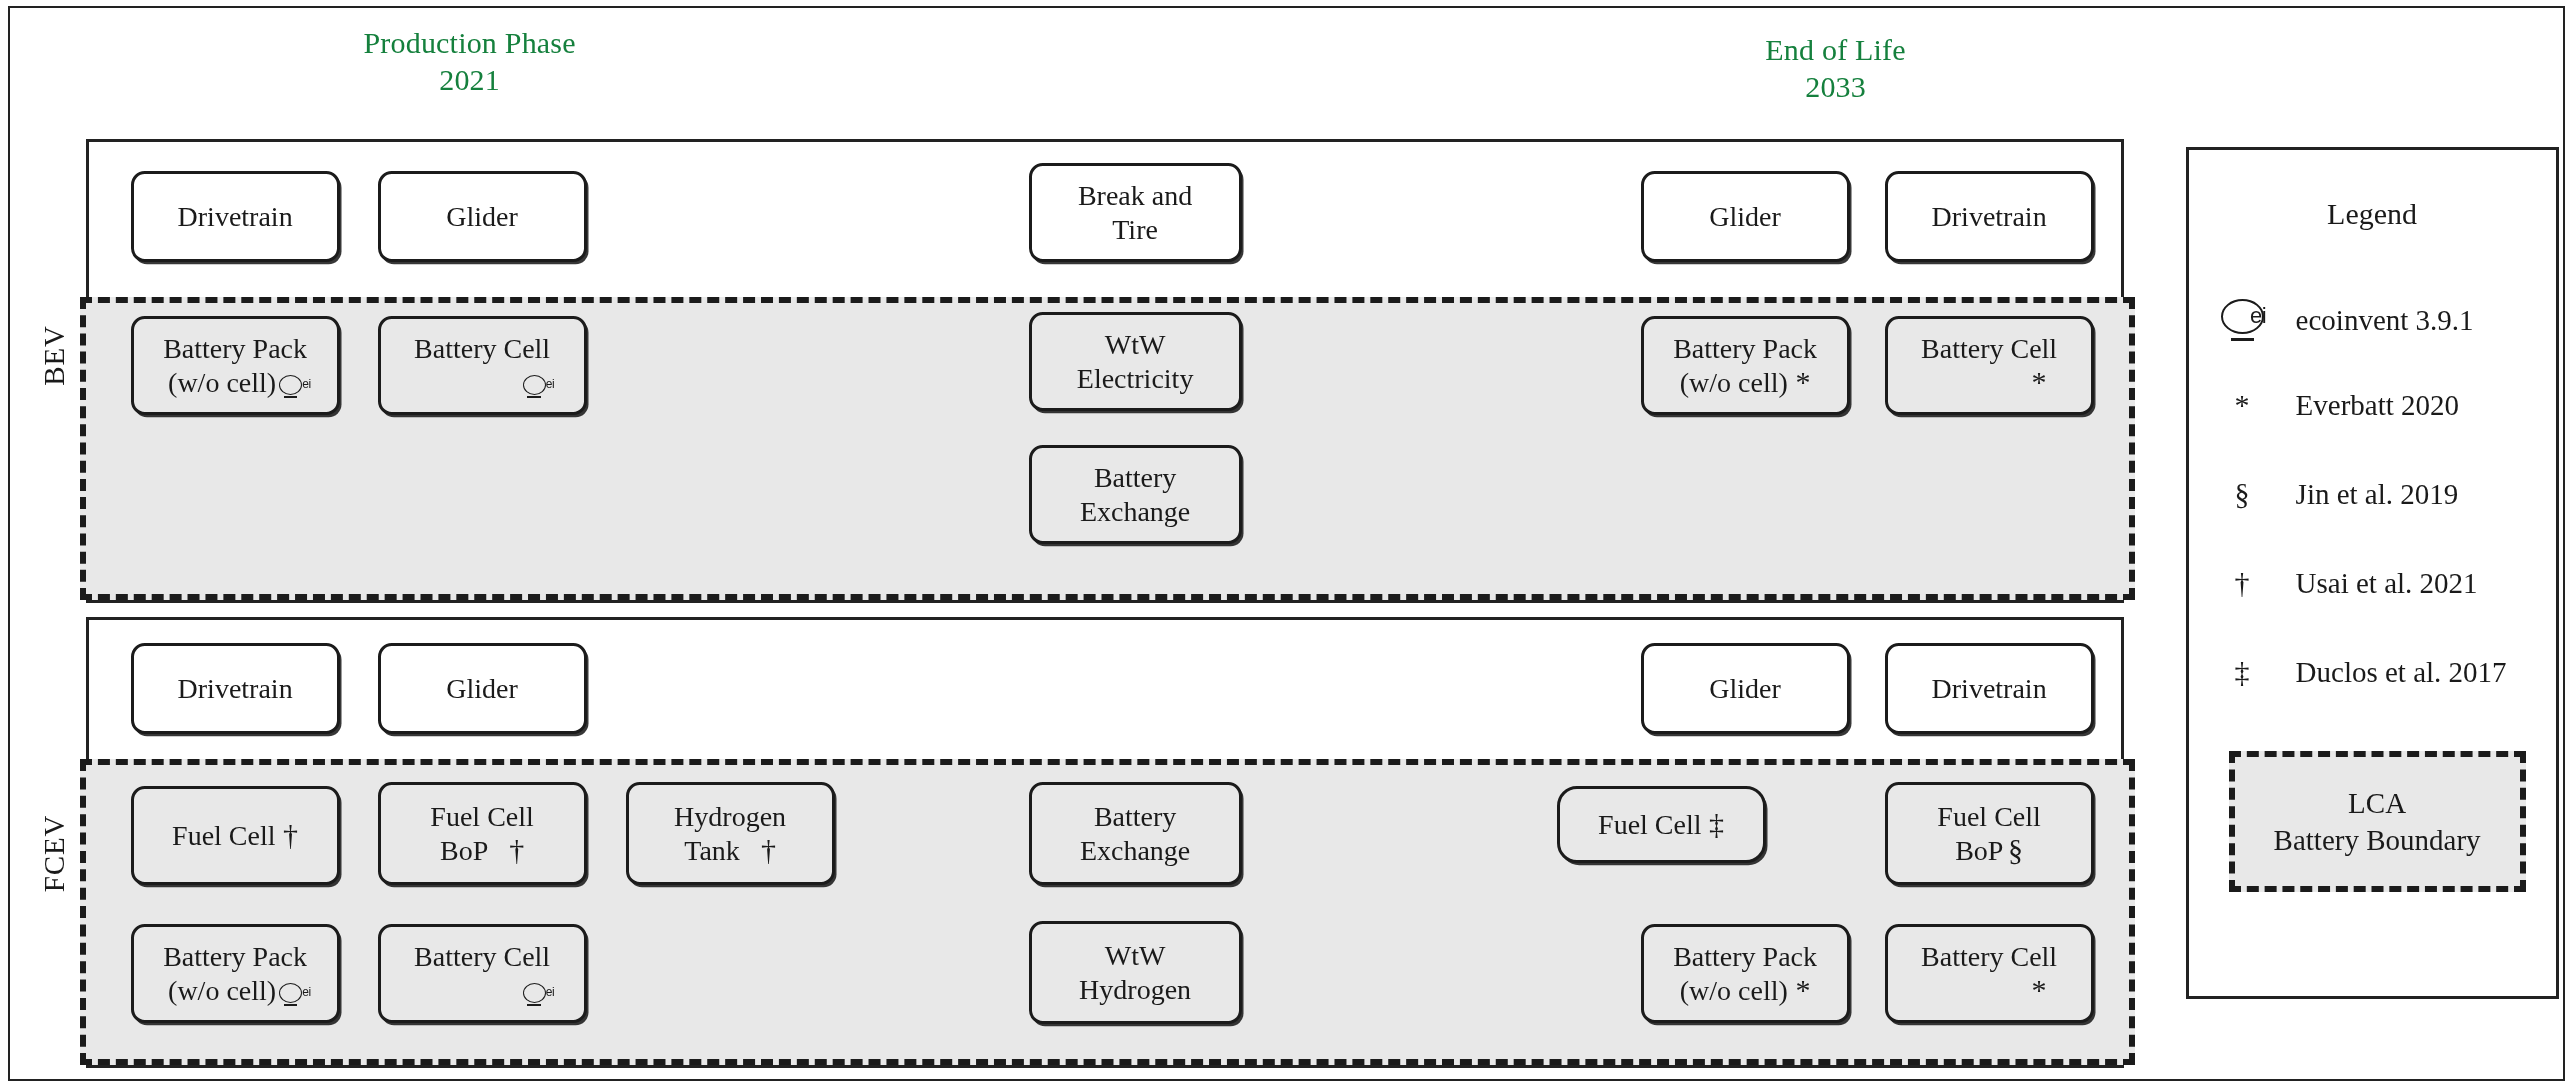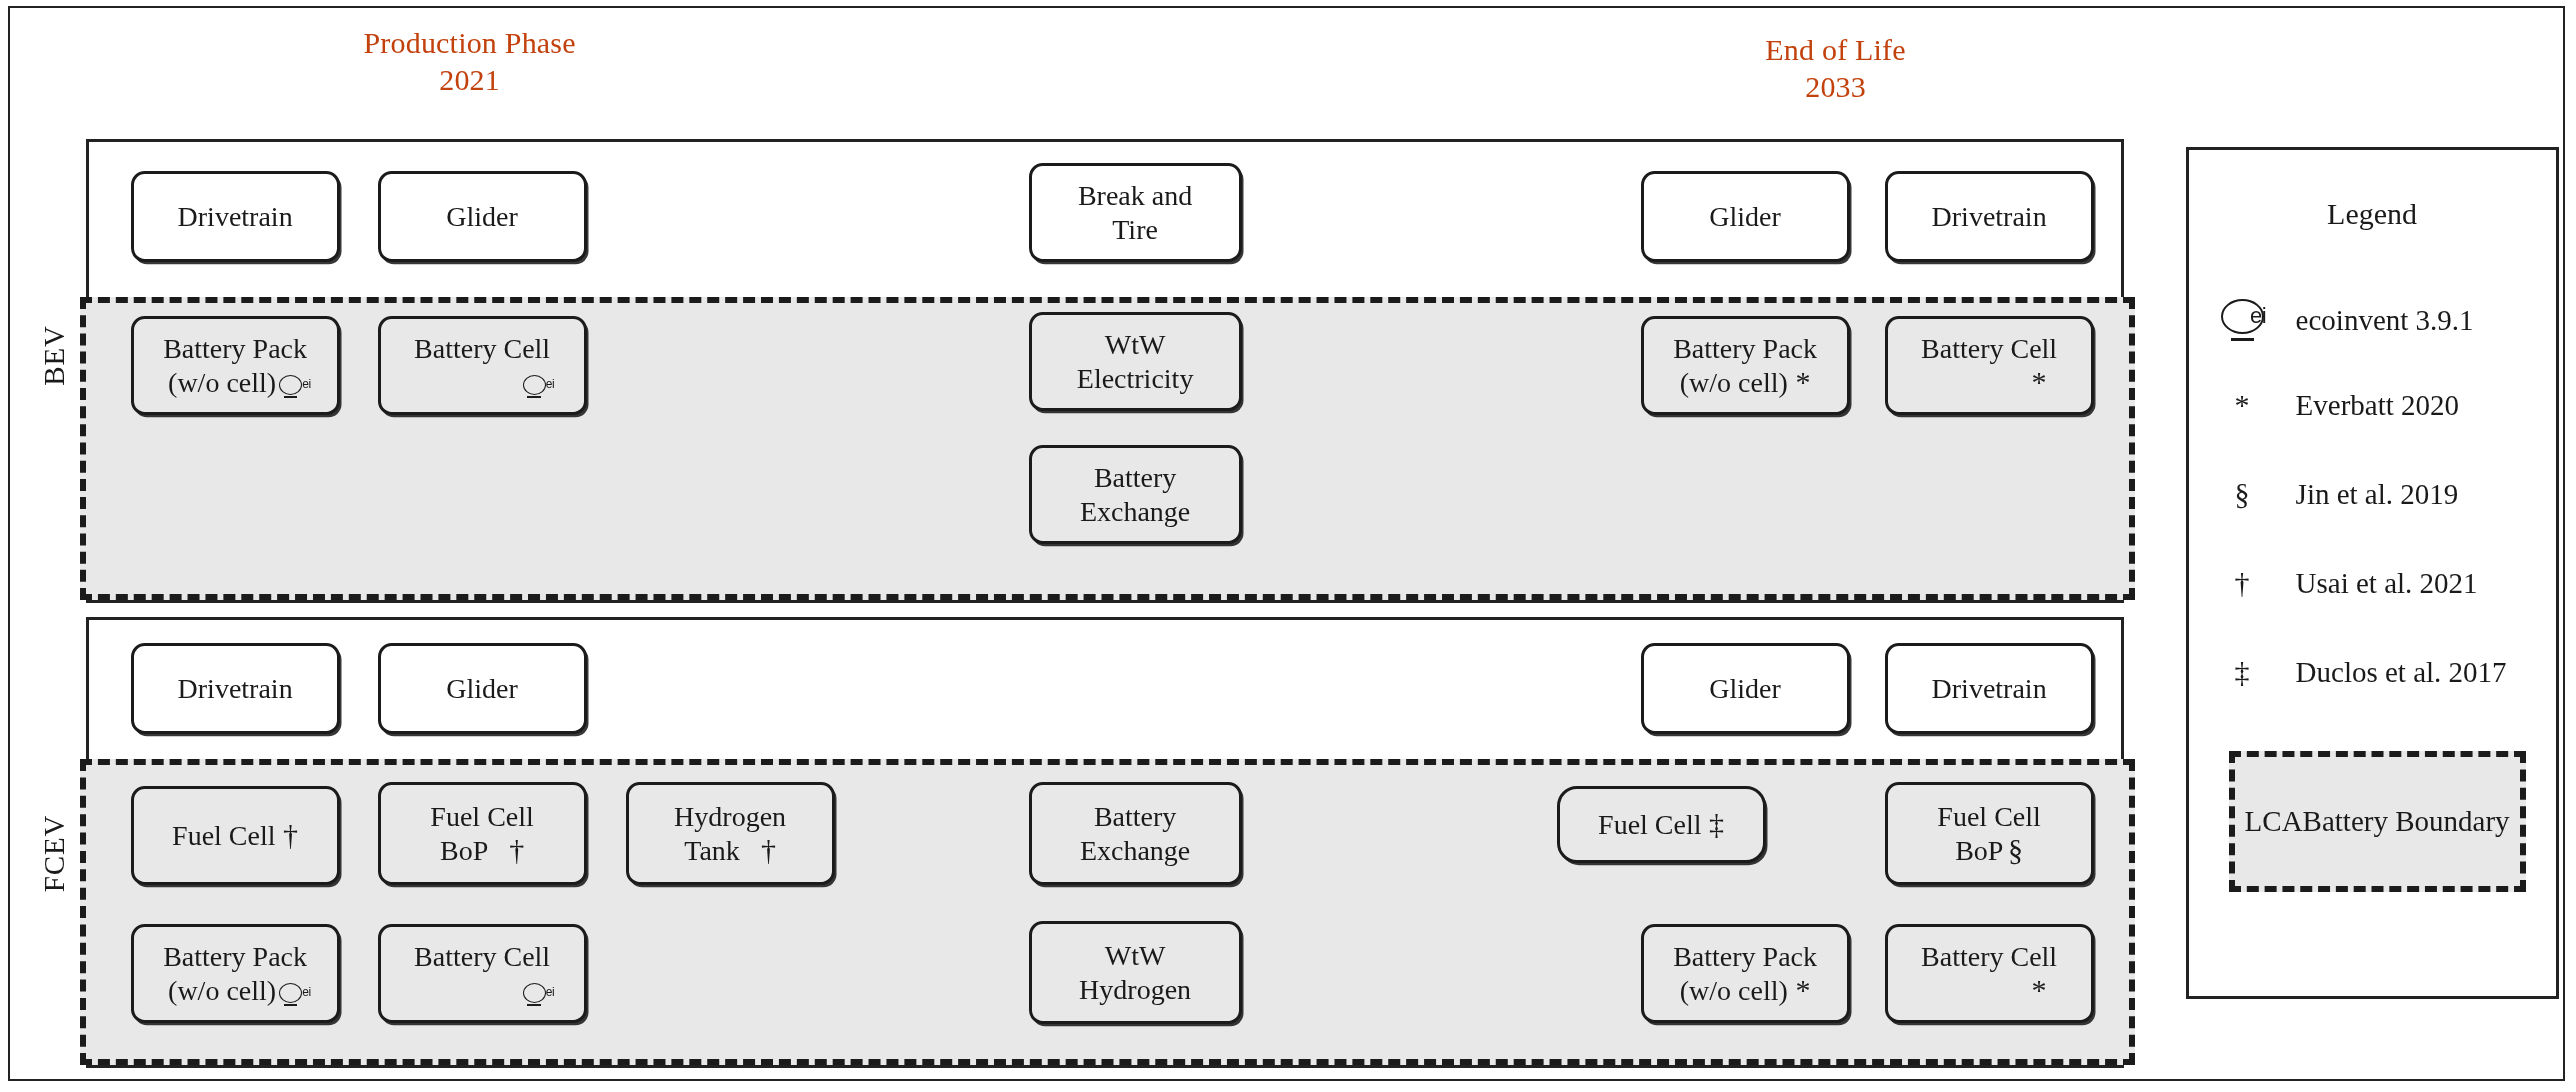--- a/index.html
+++ b/index.html
@@ -27,21 +27,21 @@
     background: #fff;
   }
 
   
   .col-header {
     position: absolute;
     text-align: center;
     font-size: 30px;
     line-height: 1.23;
     letter-spacing: 0.2px;
-    color: #c2410c;
+    color: #15803d;
   }
   .col-header .ch-line2 { display: block; }
 
   
   .veh-row {
     position: absolute;
     border: 3px solid #222;
     box-sizing: border-box;
     background: #fff;
   }
@@ -164,21 +164,21 @@
     font-size: 29px;
     line-height: 1;
     white-space: nowrap;
   }
   #legend-boundary {
     position: absolute;
     border: 6.8px dashed #1b1b1b;
     background: #e8e8e8;
     box-sizing: border-box;
     display: flex;
-    flex-direction: row;
+    flex-direction: column;
     align-items: center;
     justify-content: center;
     text-align: center;
     font-size: 29px;
     line-height: 1.25;
   }
 </style>
 </head>
 <body>
 

